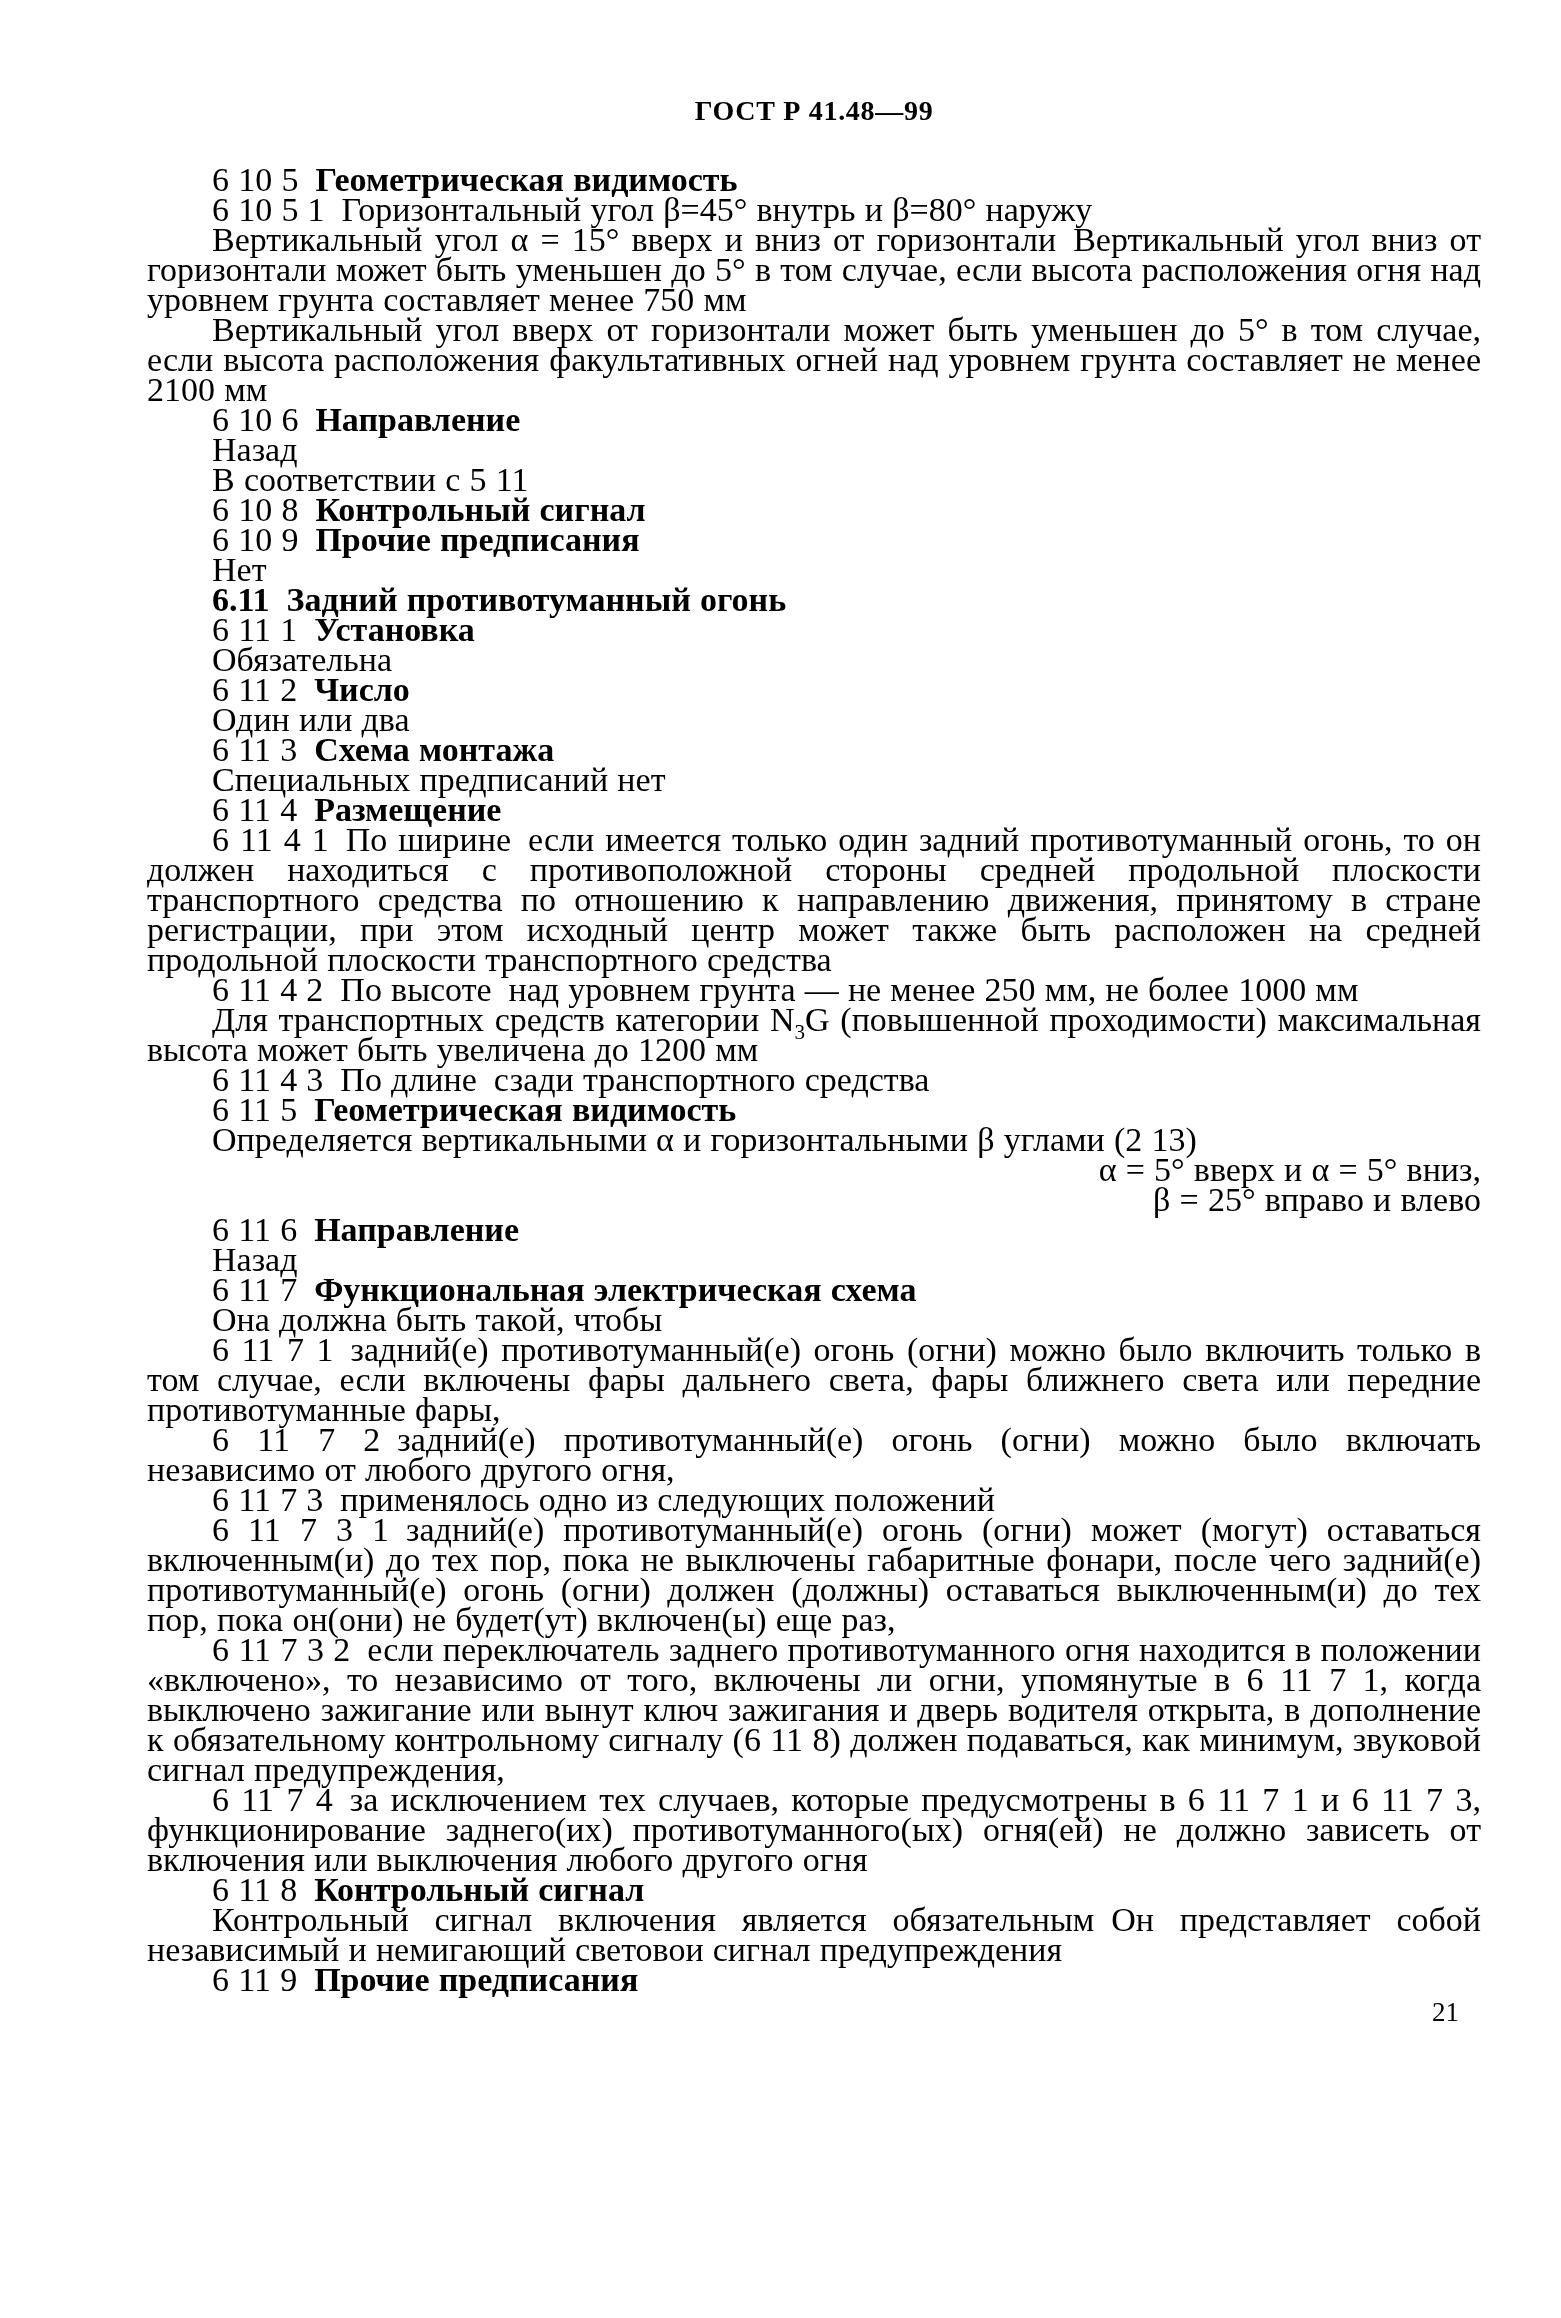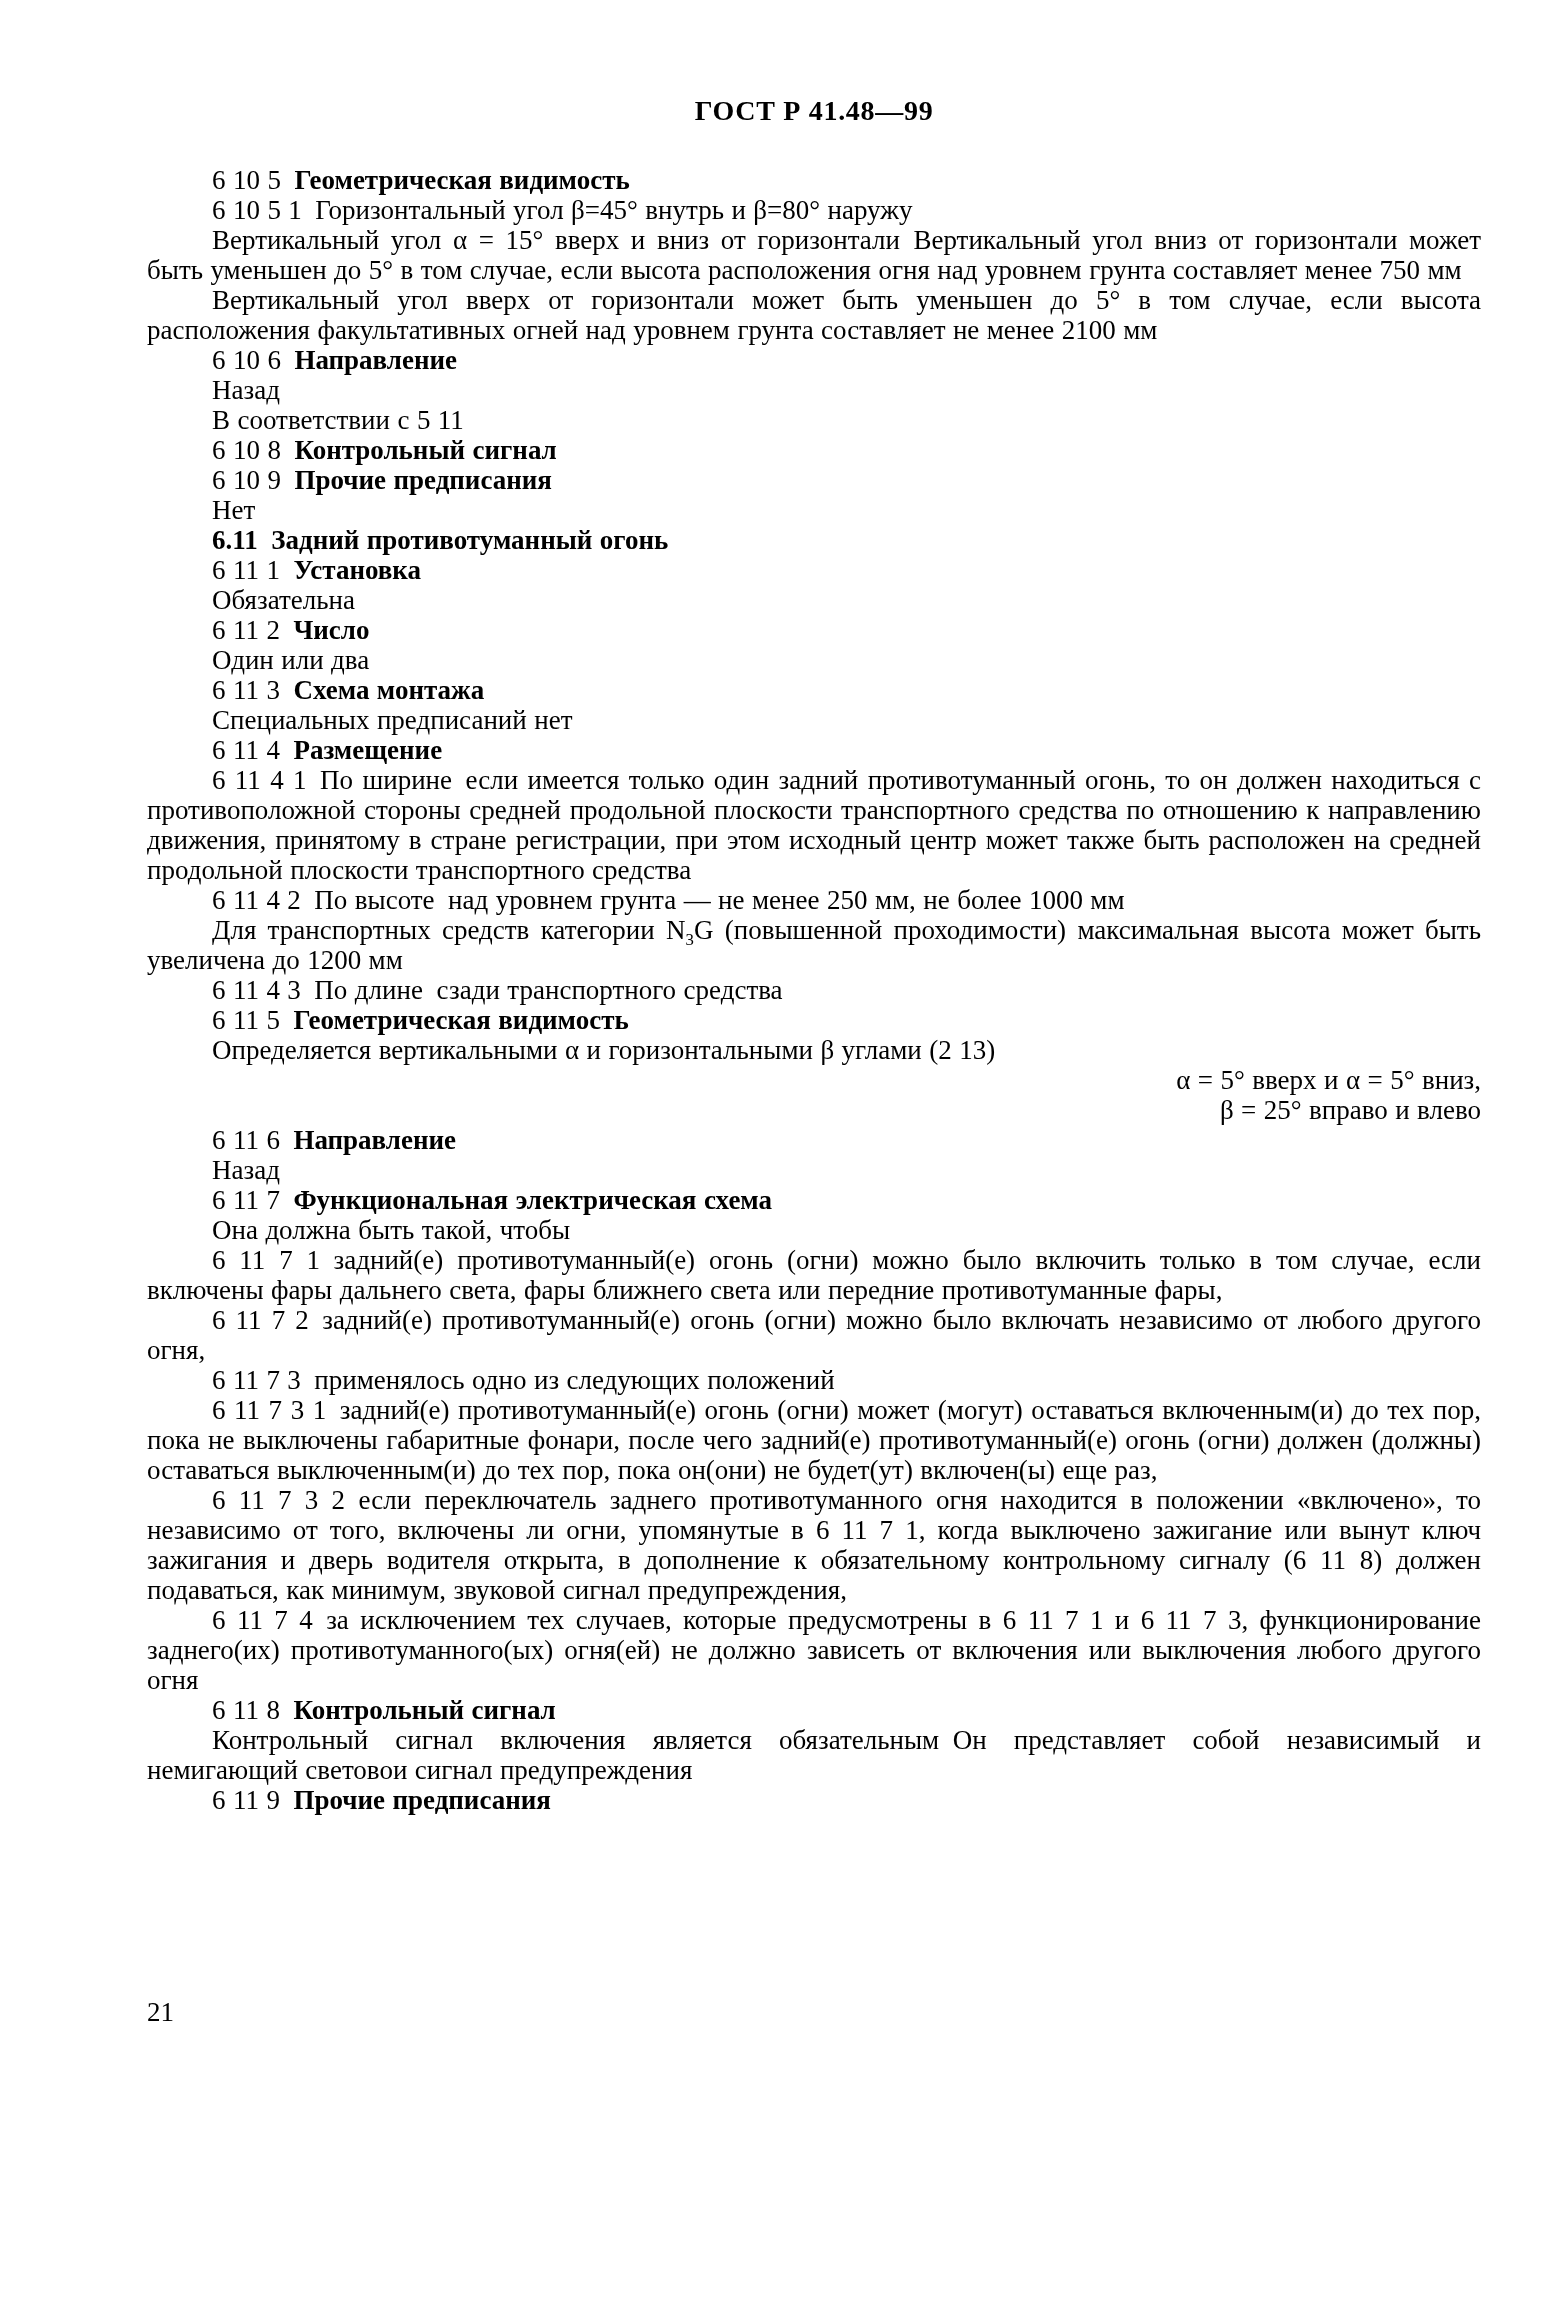--- a/index.html
+++ b/index.html
@@ -29,21 +29,21 @@
     font-weight: bold;
     font-size: 28px;
     letter-spacing: 0.7px;
     white-space: nowrap;
   }
   #content {
     position: absolute;
     top: 165px;
     left: 147px;
     width: 1334px;
-    font-size: 27px;
+    font-size: 34px;
     line-height: 30px;
   }
   #content p {
     margin: 0;
     padding: 0;
     text-align: justify;
     text-indent: 65px;
     word-spacing: 0.7px;
   }
   #content p.flush {
@@ -55,21 +55,21 @@
   }
   #content sub {
     font-size: 0.62em;
     line-height: 0;
   }
   #page-number {
     position: absolute;
     top: 1997px;
     left: 147px;
     width: 1312px;
-    text-align: left;
+    text-align: right;
     font-size: 27px;
     line-height: 30px;
   }
 </style>
 </head>
 <body>
 
 <div class="page">
   <div id="doc-code">ГОСТ Р 41.48—99</div>
 

